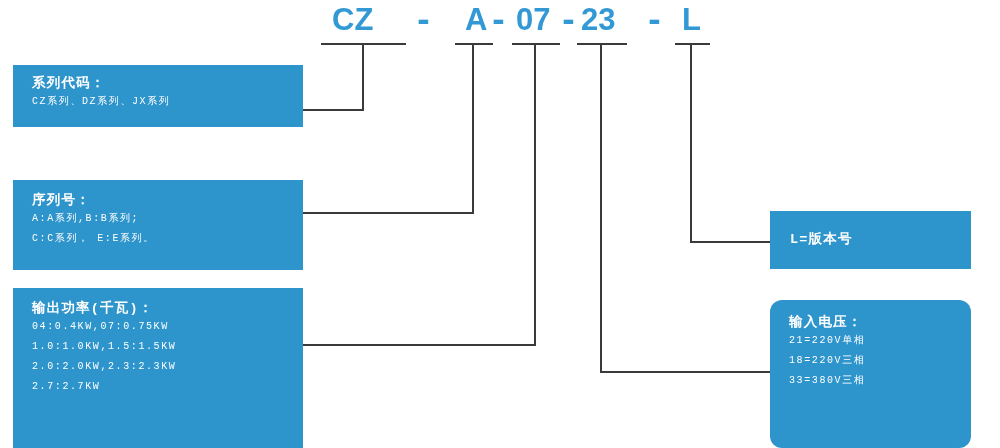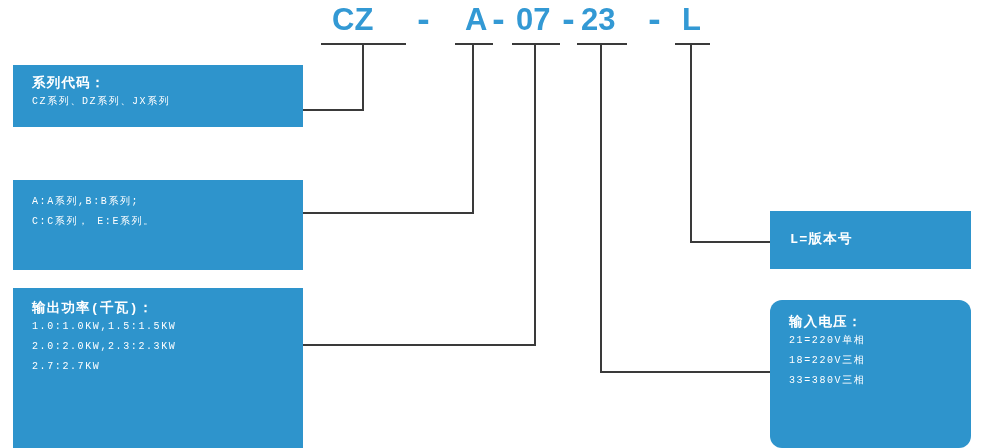--- a/index.html
+++ b/index.html
@@ -116,26 +116,28 @@
     <div class="code-dash" style="left:648px">-</div>
     <div class="code-seg" style="left:682px">L</div>
   </div>
 
   <div class="box" style="left:13px; top:65px; width:290px; height:62px; padding:10px 0 0 19px;">
     <p class="b-title">系列代码：</p>
     <p class="b-line">CZ系列、DZ系列、JX系列</p>
   </div>
 
   <div class="box" style="left:13px; top:180px; width:290px; height:90px; padding:12px 0 0 19px;">
+    <p class="b-title">序列号：</p>
     <p class="b-line">A:A系列,B:B系列;</p>
     <p class="b-line">C:C系列， E:E系列。</p>
   </div>
 
   <div class="box" style="left:13px; top:288px; width:290px; height:160px; padding:12px 0 0 19px;">
     <p class="b-title">输出功率(千瓦)：</p>
+    <p class="b-line">04:0.4KW,07:0.75KW</p>
     <p class="b-line">1.0:1.0KW,1.5:1.5KW</p>
     <p class="b-line">2.0:2.0KW,2.3:2.3KW</p>
     <p class="b-line">2.7:2.7KW</p>
   </div>
 
   <div class="box" style="left:770px; top:211px; width:201px; height:58px; padding:20px 0 0 20px;">
     <p class="b-title">L=版本号</p>
   </div>
 
   <div class="box" style="left:770px; top:300px; width:201px; height:148px; padding:14px 0 0 19px;border-radius:12px;">

